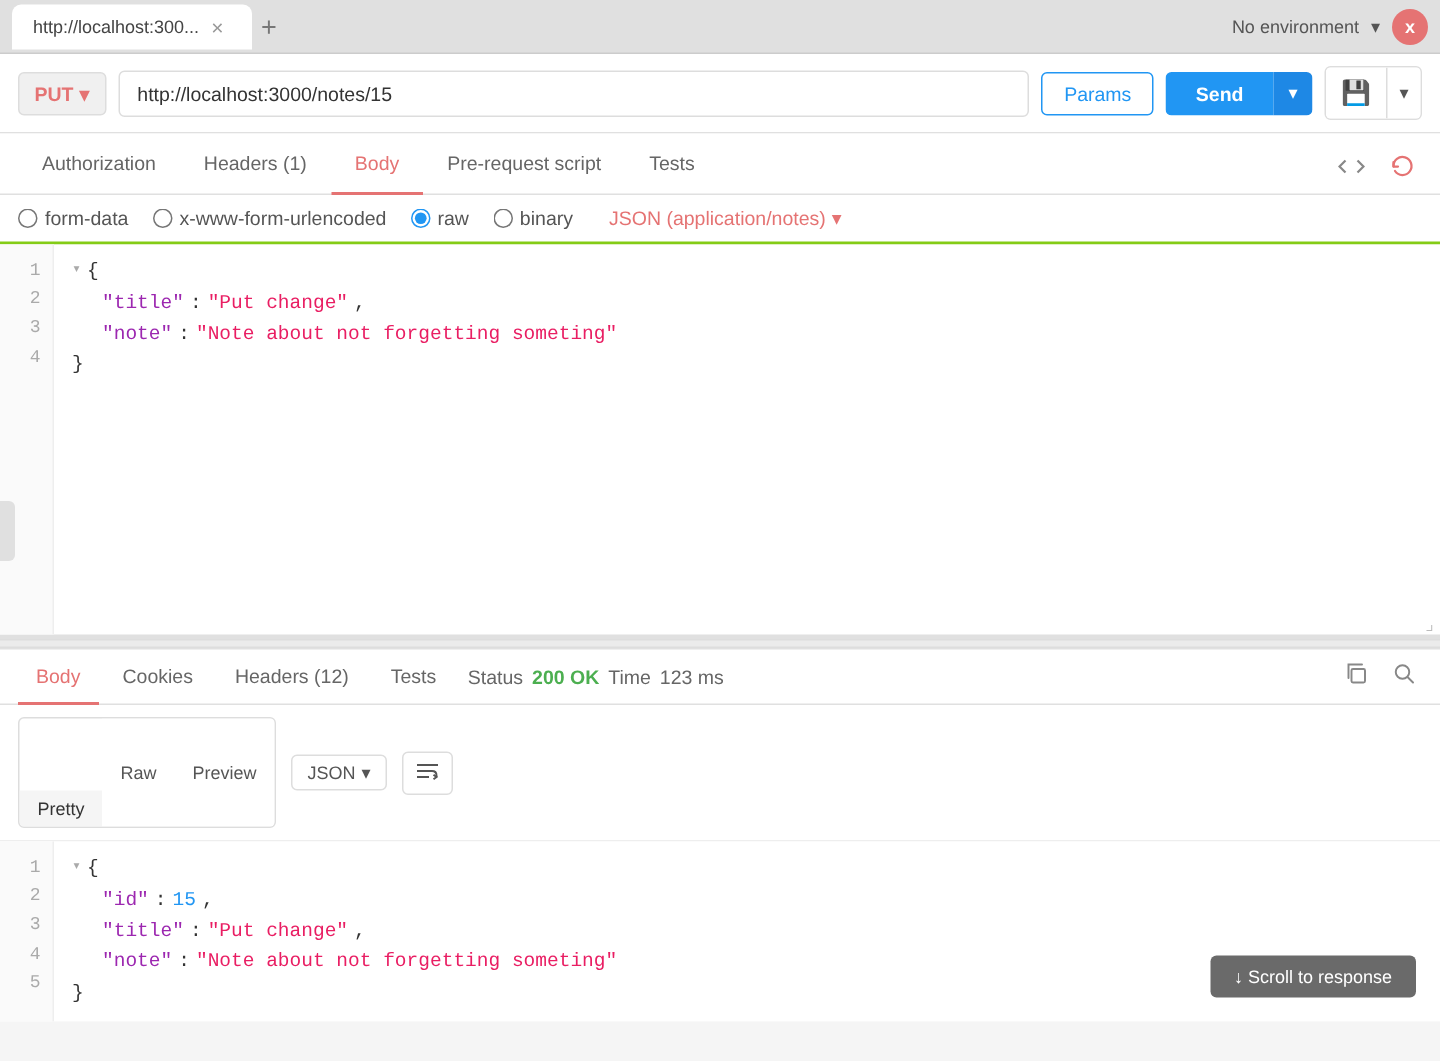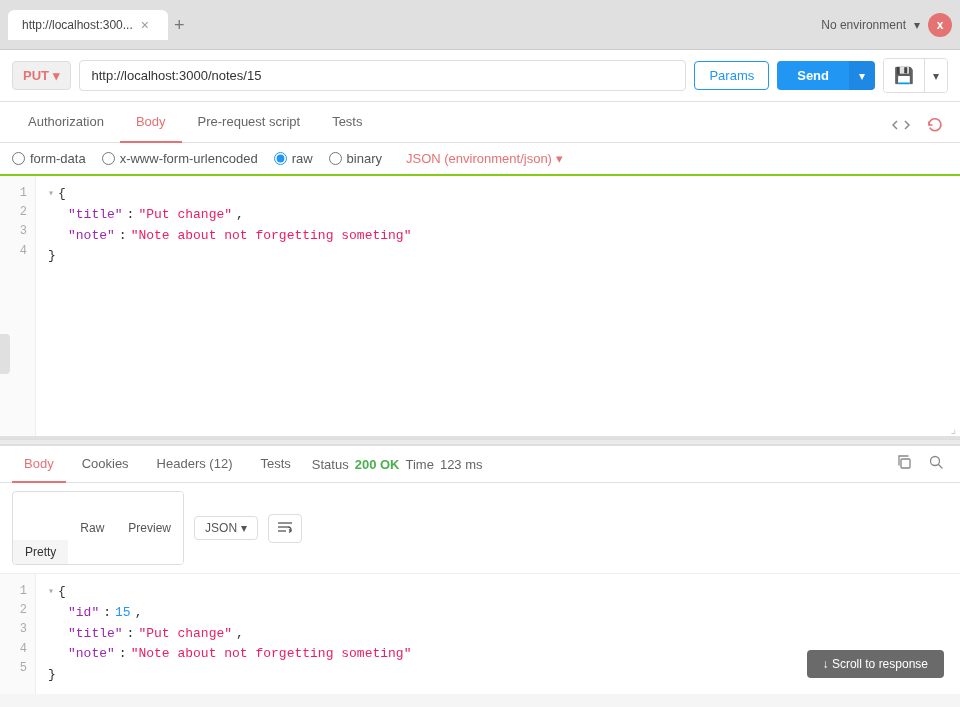--- a/index.html
+++ b/index.html
@@ -3,21 +3,21 @@
   <meta charset="utf-8">
   <style>
     * { box-sizing: border-box; margin: 0; padding: 0; }
     body { font-family: -apple-system, BlinkMacSystemFont, 'Segoe UI', sans-serif; font-size: 13px; background: #f5f5f5; color: #333; }
 
     
     .tab-bar {
       background: #e0e0e0;
       display: flex;
       align-items: center;
-      height: 50px;
+      height: 36px;
       padding: 0 8px;
       border-bottom: 1px solid #ccc;
     }
     .browser-tab {
       background: #fff;
       border-radius: 6px 6px 0 0;
       padding: 6px 14px;
       font-size: 12px;
       color: #444;
       display: flex;
@@ -414,20 +414,21 @@
     <button class="send-dropdown">▾</button>
   </div>
   <div class="save-group">
     <button class="save-btn">💾</button>
     <button class="save-dropdown">▾</button>
   </div>
 </div>
 
 <div class="req-tabs">
   <div class="req-tab">Authorization</div>
+  <div class="req-tab">Headers (1)</div>
   <div class="req-tab active">Body</div>
   <div class="req-tab">Pre-request script</div>
   <div class="req-tab">Tests</div>
   <div class="req-tab-actions">
     <button class="icon-btn" title="Code">
       <svg width="18" height="18" viewBox="0 0 18 18" fill="none" xmlns="http://www.w3.org/2000/svg">
         <polyline points="5,5 1,9 5,13" stroke="#888" stroke-width="1.5" fill="none"></polyline>
         <polyline points="13,5 17,9 13,13" stroke="#888" stroke-width="1.5" fill="none"></polyline>
       </svg>
     </button>
@@ -451,21 +452,21 @@
   </label>
   <label class="radio-option">
     <input type="radio" name="body-type" checked="" style=""> 
       <span>raw</span>
   </label>
   <label class="radio-option">
     <input type="radio" name="body-type" style=""> 
       <span>binary</span>
   </label>
   <div class="json-select">
-    <span>JSON (environment/json)</span>
+    <span>JSON (application/notes)</span>
     <span>▾</span>
   </div>
 </div>
 
 <div class="code-editor">
   <div class="code-lines">
     <div class="line-numbers">
       <div>1</div>
       <div>2</div>
       <div>3</div>

